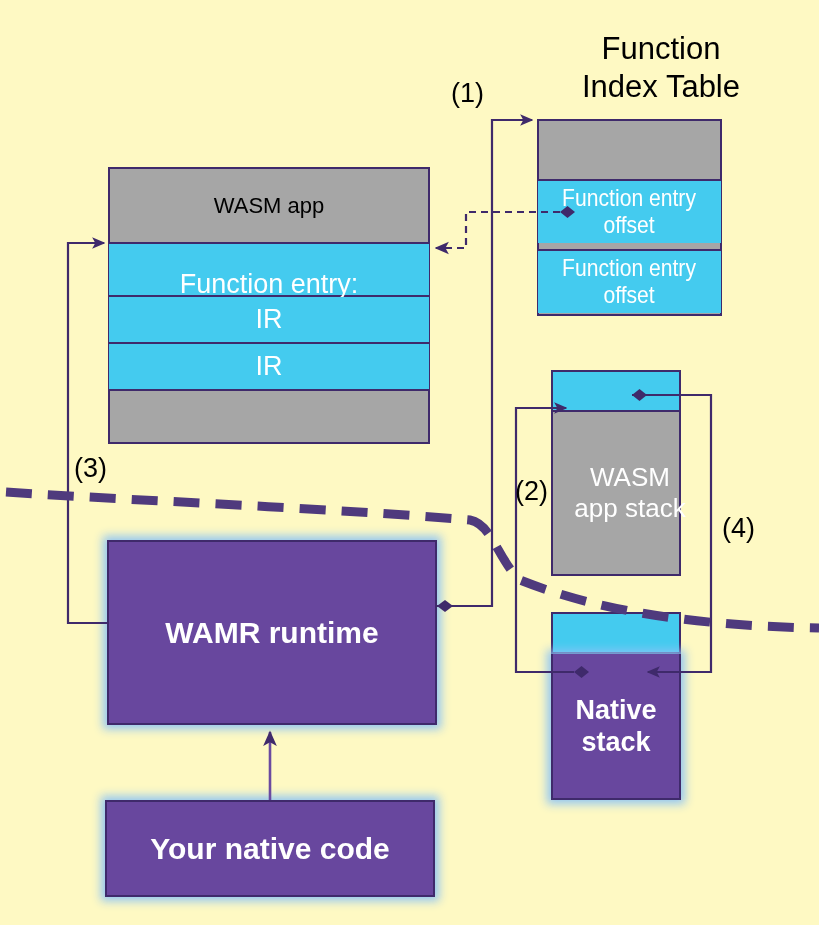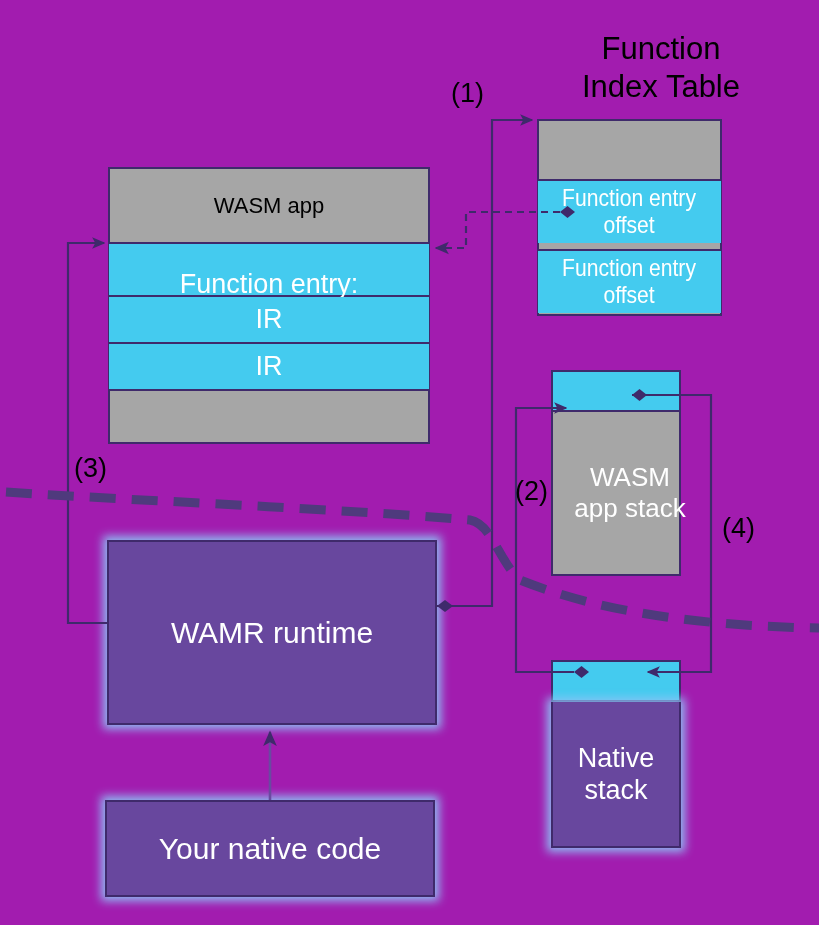--- a/index.html
+++ b/index.html
@@ -4,21 +4,21 @@
 <style>
   html, body {
     margin: 0;
     padding: 0;
     background: #ffffff;
   }
   #canvas {
     position: relative;
     width: 819px;
     height: 925px;
-    background: #a21caf;
+    background: #fef9c3;
     overflow: hidden;
     font-family: "Liberation Sans", sans-serif;
   }
   .svg-layer {
     position: absolute;
     left: 0;
     top: 0;
     width: 819px;
     height: 925px;
     pointer-events: none;
@@ -27,20 +27,21 @@
     position: absolute;
     box-sizing: border-box;
     border: 2.5px solid #3F2A6B;
     display: flex;
     align-items: center;
     justify-content: center;
     text-align: center;
   }
   .glow {
     box-shadow: 0 0 9px 4px rgba(140, 195, 245, 0.95);
+    font-weight: bold;
   }
   .band {
     position: absolute;
     box-sizing: border-box;
     display: flex;
     align-items: center;
     justify-content: center;
     text-align: center;
   }
   .label-plain {
@@ -114,21 +115,21 @@
   </div>
 
   <div style="position:absolute; left:551px; top:370px; width:130px; height:206px;">
     <div class="band" style="left:0px; top:0px; width:130px; height:42px; background:#44CBEF; box-sizing:border-box; border:2.5px solid #3F2A6B;"></div>
     <div class="band" style="left:0px; top:42px; width:130px; height:164px; background:#A6A6A6; box-sizing:border-box; border:2.5px solid #3F2A6B; border-top:none;padding-left:28px;">
       <span class="txt-white" style="font-size:26px; line-height:1.18; white-space:pre; text-align:center;">WASM
 app stack</span>
     </div>
   </div>
 
-  <div style="position:absolute; left:551px; top:660px; width:130px; height:166px;">
+  <div style="position:absolute; left:551px; top:612px; width:130px; height:166px;">
     <div class="band" style="left:0px; top:0px; width:130px; height:42px; background:#44CBEF; box-sizing:border-box; border:2.5px solid #3F2A6B;"></div>
     <div class="band glow" style="left:0px; top:42px; width:130px; height:146px; background:#68479E; box-sizing:border-box; border:2.5px solid #3F2A6B; border-top:none;">
       <span class="txt-white" style="font-size:27px; line-height:1.2; white-space:pre; text-align:center; position:relative; z-index:2;">Native
 stack</span>
     </div>
   </div>
 
   <div class="box glow" style="left:107px; top:540px; width:330px; height:185px; background:#68479E;">
     <span class="txt-white" style="font-size:30px;">WAMR runtime</span>
   </div>

